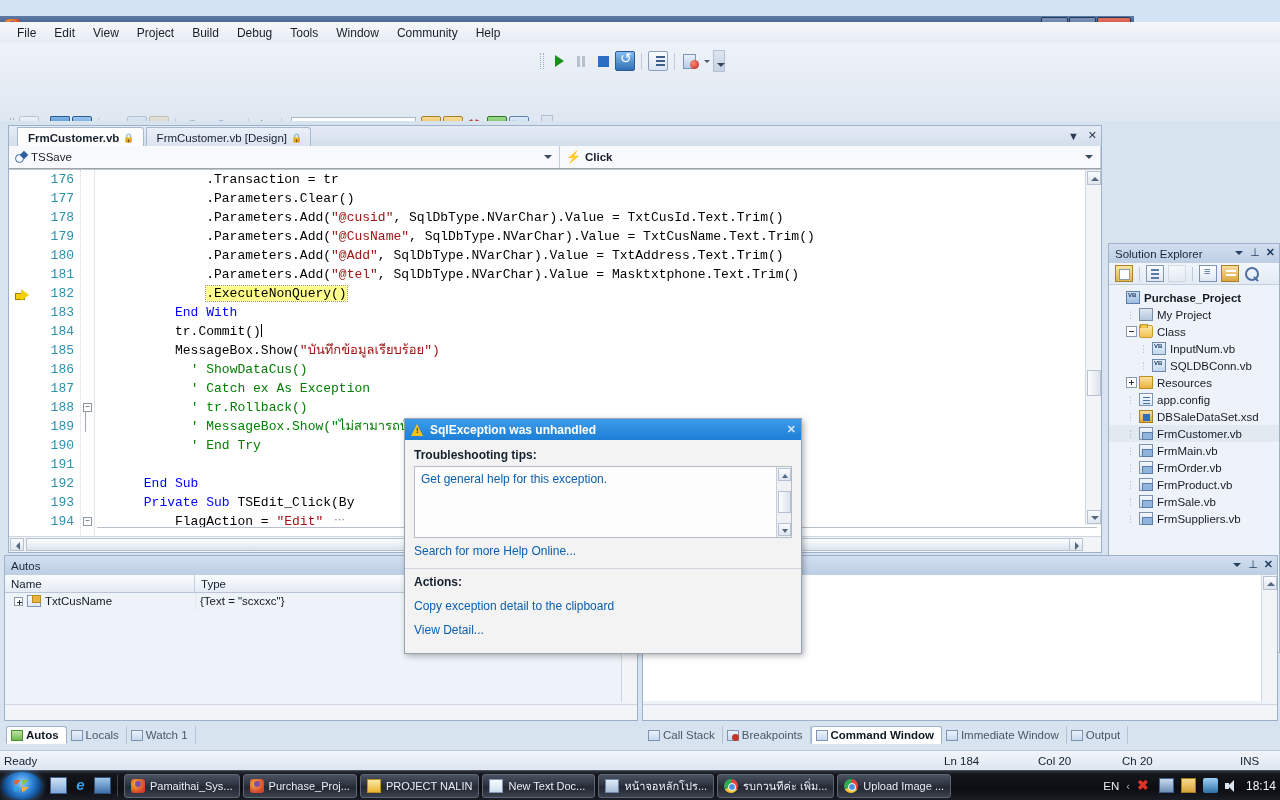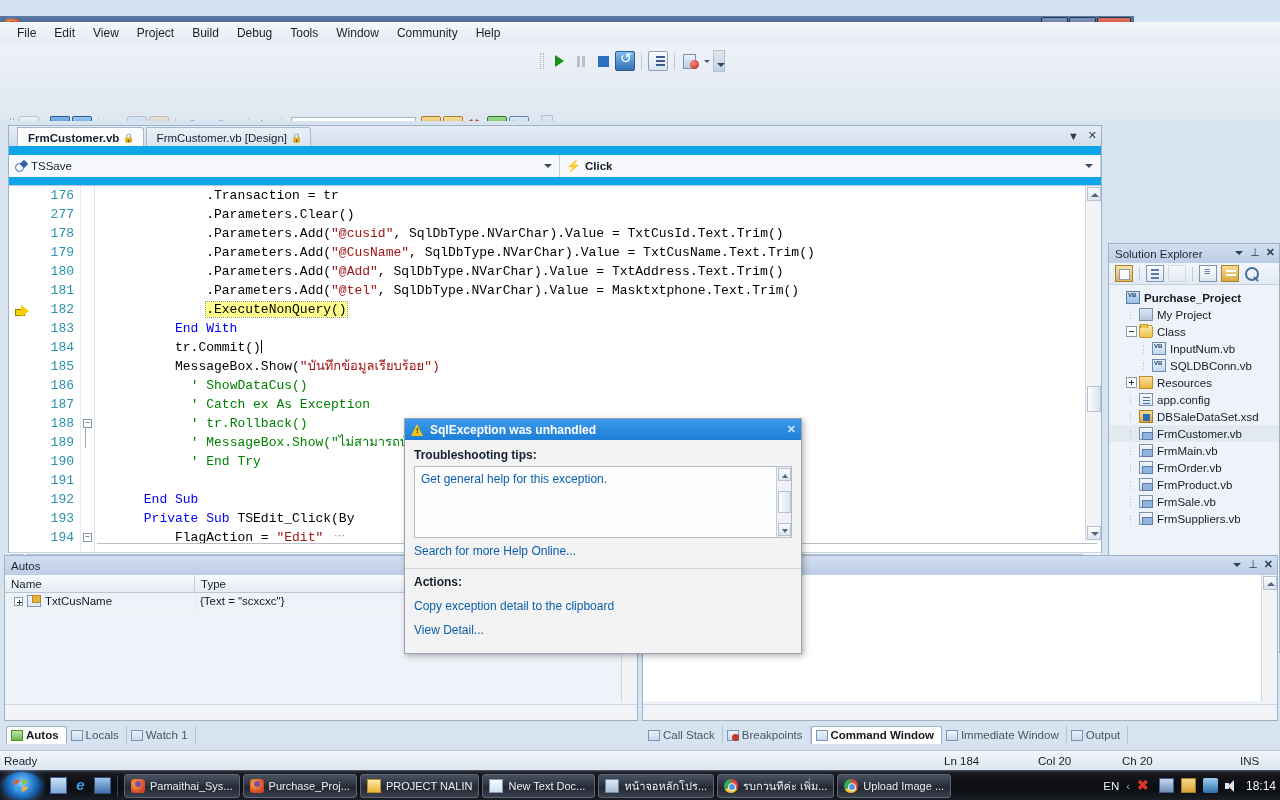--- a/index.html
+++ b/index.html
@@ -147,21 +147,21 @@
     background:linear-gradient(to bottom,#eaf0f8,#dbe4f0);
     border:1px solid #a8b8cd; border-bottom:none; margin-right:2px;
     display:flex;align-items:center; gap:4px;
     border-radius:0 3px 0 0;
   }
   .doc-tab.active{ background:#fdfdfd; font-weight:bold; }
   .lock-ic{ font-size:9px; color:#6b7b90; }
   .tabs-right{ position:absolute; right:4px; top:3px; display:flex; gap:9px; align-items:center;}
   .tabs-right span{ font-size:11px;color:#2b3a50; cursor:default;}
 
-  .nav-bar{ height:40px; background:#0ea5e9; border-bottom:1px solid #b9c7d9; display:flex; align-items:center;}
+  .nav-bar{ height:24px; background:#a3a3a3; border-bottom:1px solid #b9c7d9; display:flex; }
   .nav-combo{
     height:22px; display:flex; align-items:center; position:relative;
     background:#f7f9fc; border-right:1px solid #c3cfdf; font-size:11.5px; color:#18202c;
   }
   .nav-combo.left{ width:551px; padding-left:6px;}
   .nav-combo.right{ flex:1; padding-left:6px;}
   .nav-combo .arr{ position:absolute; right:7px; top:9px;
     border-left:4px solid transparent;border-right:4px solid transparent;border-top:4px solid #3d4b60;}
   .mem-ic{ display:inline-block;width:13px;height:12px;margin-right:3px;position:relative;}
   .mem-ic:before{content:"";position:absolute;left:0;top:3px;width:7px;height:7px;border:1.5px solid #3d6fae;border-radius:50%;}
@@ -565,21 +565,21 @@
           <span style="font-weight:bold">Click</span>
           <span class="arr"></span>
         </div>
       </div>
 
       <div class="code-area">
         <div class="gutter"></div>
         <div class="arrow-marker"></div>
         <div class="linecol" id="line-numbers">
             <div>176</div>
-            <div>277</div>
+            <div>177</div>
             <div>178</div>
             <div>179</div>
             <div>180</div>
             <div>181</div>
             <div>182</div>
             <div>183</div>
             <div>184</div>
             <div>185</div>
             <div>186</div>
             <div>187</div>

